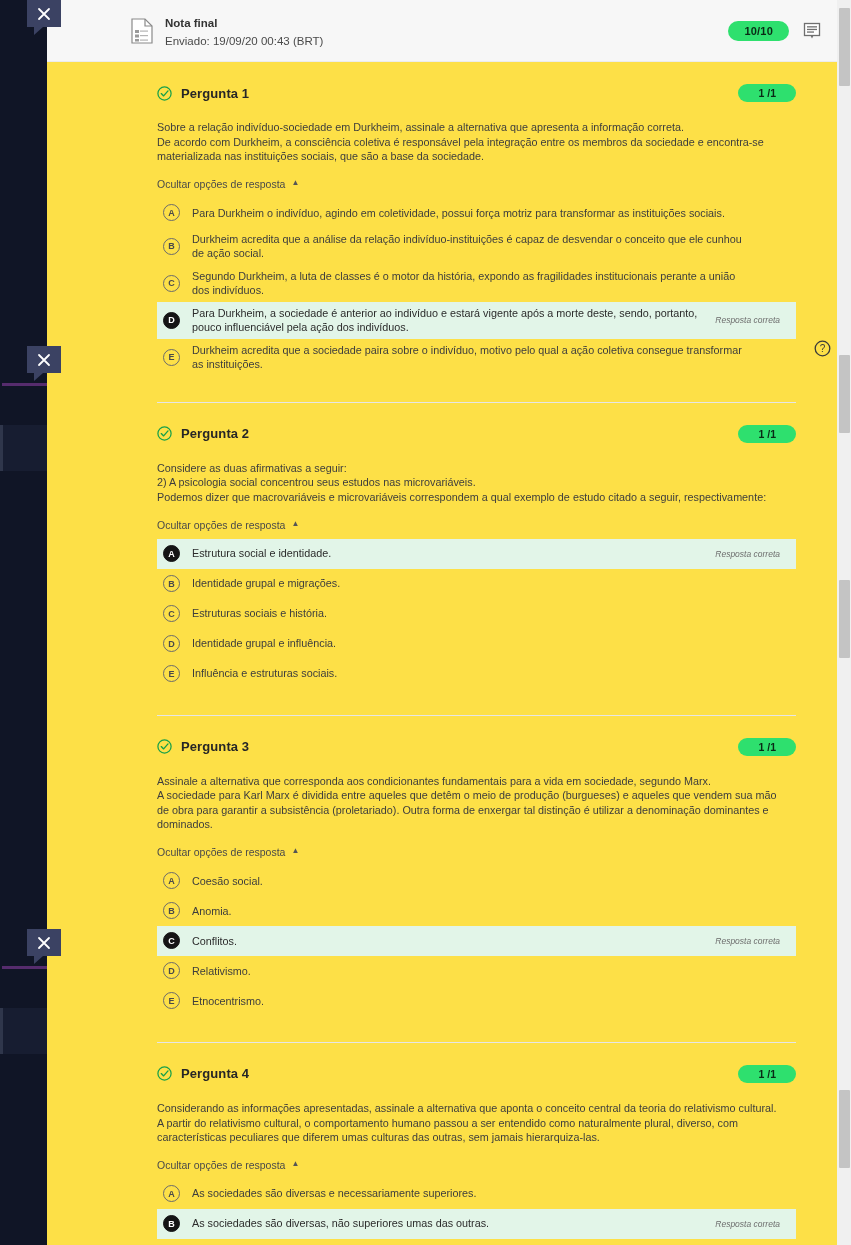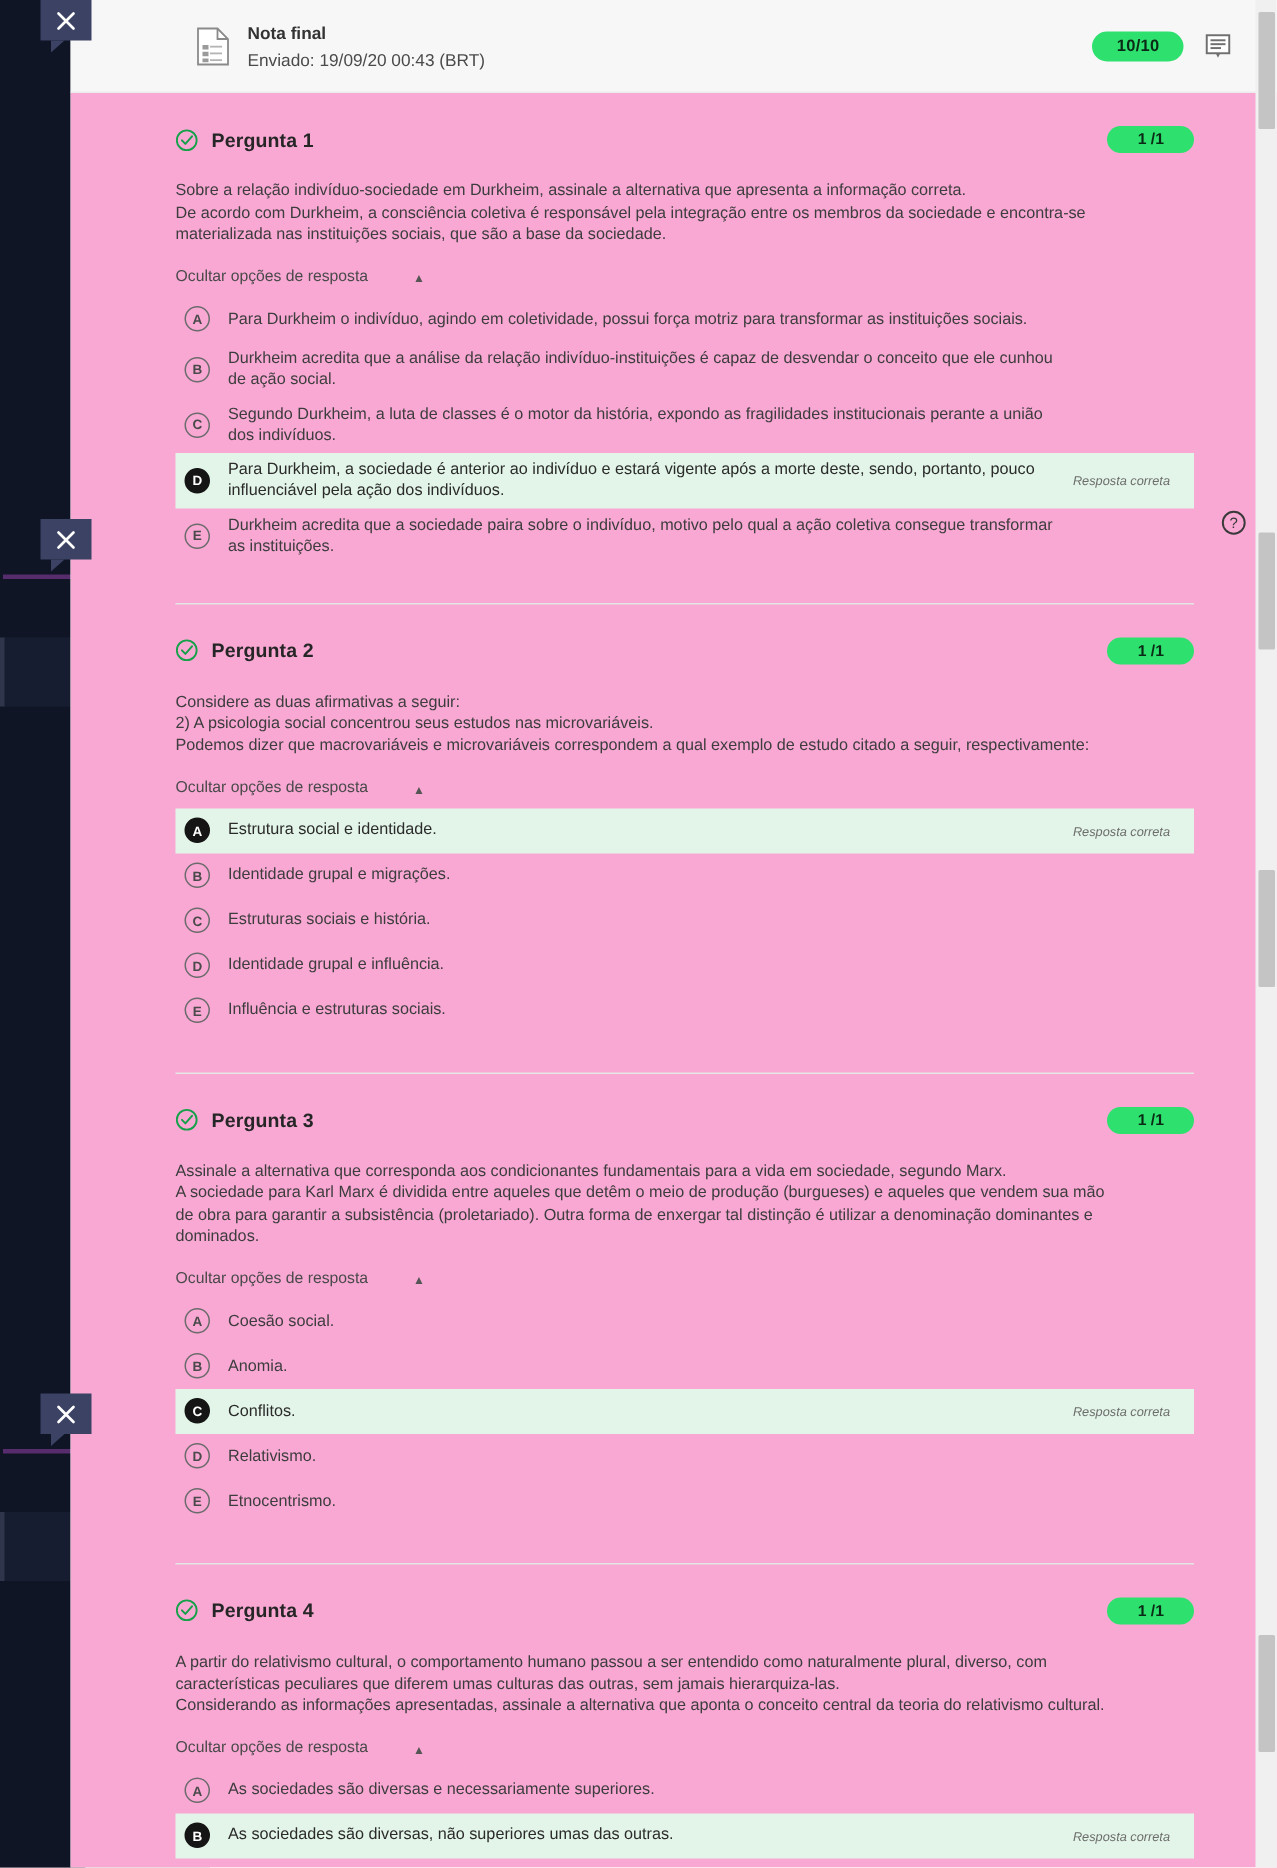--- a/index.html
+++ b/index.html
@@ -79,22 +79,22 @@
     background: #2ee06e; color: #0a2a15;
     border-radius: 11px; padding: 4px 16px;
     font-size: 11px; font-weight: bold; letter-spacing: .2px;
     margin-right: 14px;
   }
   .fb-icon { width: 18px; height: 18px; cursor: pointer; }
   .fb-icon svg { width: 18px; height: 18px; display: block; }
 
   .modal-body {
     position: absolute; top: 62px; left: 0; right: 0; bottom: 0;
-    overflow: hidden; background: #f9a8d4;
-    padding: 0 55px 0 70px;
+    overflow: hidden; background: #fde047;
+    padding: 0 55px 0 110px;
   }
 
   
   .question { padding-top: 20px; }
   .question + .question { border-top: 1px solid #e6e6e6; margin-top: 26px; }
 
   .q-head { display: flex; align-items: center; height: 22px; }
   .q-check { width: 15px; height: 15px; margin-right: 9px; flex: 0 0 auto; }
   .q-check svg { width: 15px; height: 15px; display: block; }
   .q-title { font-size: 13px; font-weight: bold; color: #262626; flex: 1 1 auto; letter-spacing: .1px; }
@@ -105,21 +105,21 @@
   }
 
   .q-stem {
     margin-top: 16px; font-size: 10.8px; color: #3d3d3d;
     line-height: 14.6px; max-width: 625px;
   }
   .q-stem p { margin: 0; }
 
   .toggle-opts {
     margin-top: 14px; font-size: 10.5px; color: #4a4a4a;
-    display: inline-flex; align-items: flex-end; cursor: pointer; gap: 24px;
+    display: inline-flex; align-items: flex-start; cursor: pointer;
   }
   .toggle-opts .caret { margin-left: 6px; font-size: 8px; color: #555; }
 
   .opts { margin-top: 6px; }
 
   .opt {
     display: flex; align-items: center;
     min-height: 30px; padding: 4px 16px 4px 6px;
     position: relative;
   }
@@ -474,22 +474,22 @@
       <section class="question"><div class="q-head">
           <span class="q-check">
             <svg viewBox="0 0 15 15">
               <circle cx="7.5" cy="7.5" r="6.6" fill="none" stroke="#17a04a" stroke-width="1.25"></circle>
               <path d="M4.3 7.6 L6.6 9.9 L11 4.9" fill="none" stroke="#17a04a" stroke-width="1.35" stroke-linecap="round" stroke-linejoin="round"></path>
             </svg>
           </span>
           <span class="q-title">Pergunta 4</span>
           <span class="q-score">1 /1</span>
         </div><div class="q-stem">
+          <p>Considerando as informações apresentadas, assinale a alternativa que aponta o conceito central da teoria do relativismo cultural.</p>
           <p>A partir do relativismo cultural, o comportamento humano passou a ser entendido como naturalmente plural, diverso, com características peculiares que diferem umas culturas das outras, sem jamais hierarquiza-las.</p>
-          <p>Considerando as informações apresentadas, assinale a alternativa que aponta o conceito central da teoria do relativismo cultural.</p>
         </div><div class="toggle-opts">
           <span>Ocultar opções de resposta</span>
           <span class="caret">▲</span>
         </div><div class="opts">
           <div class="opt">
             <span class="opt-letter">A</span>
             <span class="opt-text">As sociedades são diversas e necessariamente superiores.</span>
           </div>
           <div class="opt correct">
             <span class="opt-letter">B</span>

